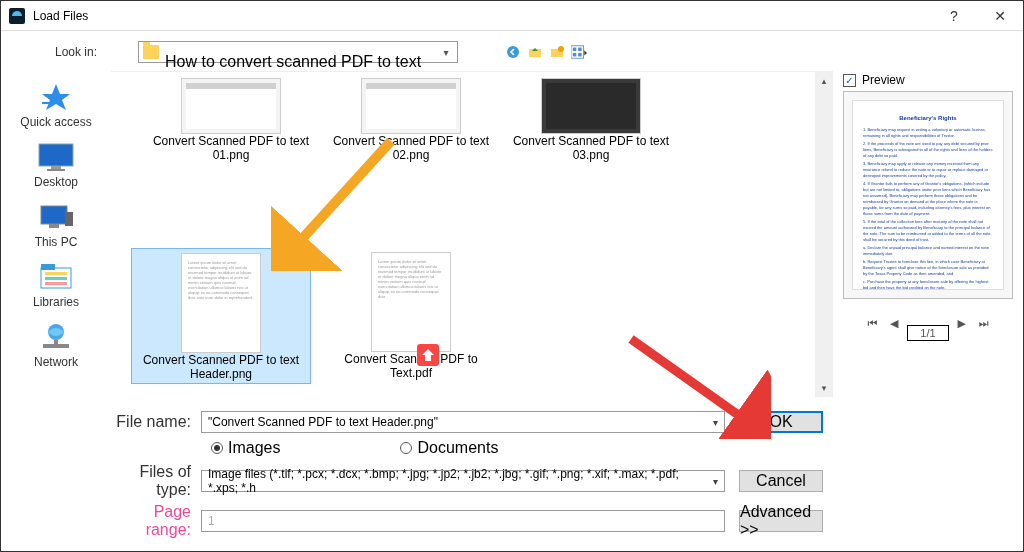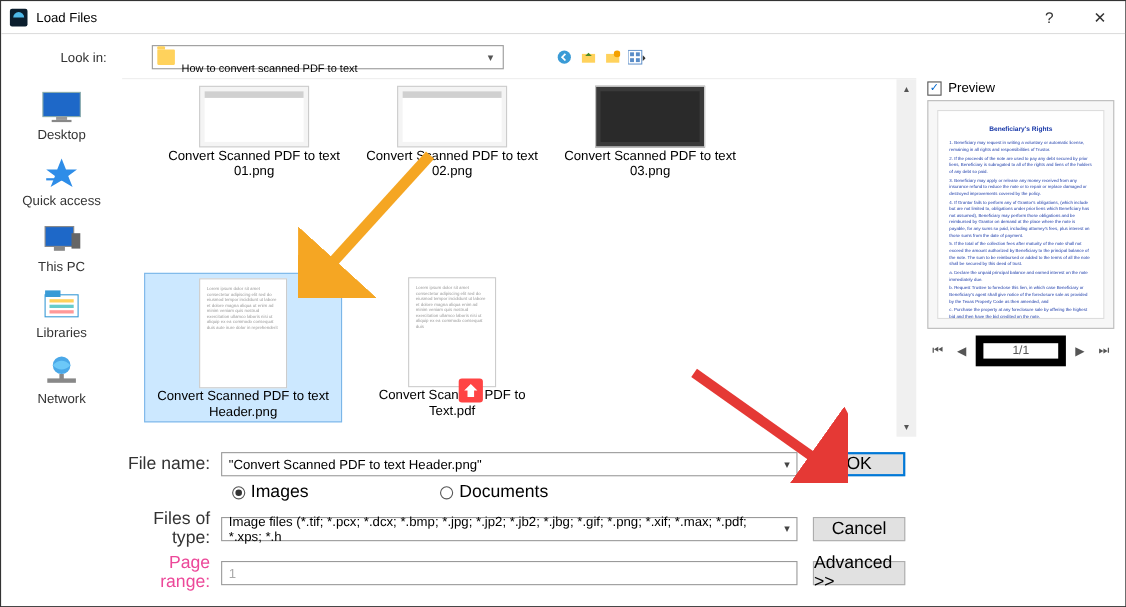--- a/index.html
+++ b/index.html
@@ -10,21 +10,21 @@
 .titlebar .icon svg { fill: #4fb8e8; }
 .titlebar .title { margin-left: 8px; font-size: 12px; }
 .titlebar .win-controls { margin-left: auto; display: flex; }
 .titlebar .win-btn { width: 46px; height: 30px; display: flex; align-items: center; justify-content: center; font-size: 14px; color: #333; }
 
 .toolbar { height: 30px; display: flex; align-items: center; padding: 0 14px; margin-top: 6px; gap: 33px; }
 .toolbar .look-label { width: 90px; text-align: right; font-size: 12px; color: #333; padding-right: 8px; }
 .toolbar .look-input { display: flex; align-items: center; border: 1px solid #999; height: 22px; width: 320px; background: #fff; padding: 0 4px; }
 .toolbar .look-input .folder-ico { width: 16px; height: 14px; background: #ffd25c; border-radius: 1px; margin-right: 6px; position: relative; }
 .toolbar .look-input .folder-ico::before { content:''; position:absolute; top:-3px; left:0; width:7px; height:3px; background:#ffd25c; border-radius:1px 1px 0 0; }
-.toolbar .look-input span { font-size: 10px; flex: 1; margin-top: 20px; }
+.toolbar .look-input span { font-size: 16px; flex: 1; margin-top: 20px; }
 .toolbar .look-input .chev { width: 14px; color: #555; font-size: 10px; text-align:center; }
 .toolbar .nav-icons { display: flex; gap: 6px; margin-left: 14px; align-items:center; }
 .toolbar .nav-icons .ico { width: 16px; height: 16px; display:flex; align-items:center; justify-content:center; }
 
 .main { display: flex; height: 480px; }
 .sidebar { width: 110px; padding: 8px 0; }
 .sidebar .sb-item { display: flex; flex-direction: column; align-items: center; margin: 4px 0 10px; font-size: 12px; color: #333; }
 .sidebar .sb-item .ico { width: 40px; height: 36px; display:flex; align-items:center; justify-content:center; }
 
 .content { flex: 1; display: flex; flex-direction: column; }
@@ -61,21 +61,21 @@
 
 .preview-panel { width: 190px; padding: 6px 10px; }
 .preview-check { display:flex; align-items:center; gap:6px; font-size:12px; margin-bottom:4px; }
 .preview-check .cb { width:13px; height:13px; border:1px solid #555; display:flex; align-items:center; justify-content:center; font-size:10px; color:#0066cc; }
 .preview-box { border:1px solid #bbb; height: 208px; background:#f7f7f7; padding:8px; }
 .preview-page { width:100%; height:100%; background:#fff; border:1px solid #ddd; padding:14px 10px; font-size:4px; line-height:6px; color:#1838a8; overflow:hidden; }
 .preview-page .ptitle { text-align:center; font-weight:bold; color:#1838a8; font-size:6px; margin-bottom:6px; }
 .preview-page .pline { margin-bottom:2px; }
 .preview-nav { display:flex; align-items:center; justify-content:center; gap:4px; margin-top:6px; font-size:11px; color:#555; }
 .preview-nav .navbtn { width:18px; height:18px; display:flex; align-items:center; justify-content:center; }
-.preview-nav .page { border:7px solid #000000; padding:1px 26px; font-size:11px; }
+.preview-nav .page { border:1px solid #000000; padding:1px 12px; font-size:11px;margin-top:20px; }
 
 .arrow-overlay { position:absolute; pointer-events:none; }
 .arrow-orange { left: 270px; top: 130px; width: 140px; height: 140px; }
 .arrow-red { left: 620px; top: 328px; width: 150px; height: 110px; }
 </style>
 </head>
 <body>
 
 <div class="titlebar">
   <div class="icon">
@@ -127,36 +127,36 @@
         </svg>
       </div>
   </div>
 </div>
 
 <div class="main">
 
   <div class="sidebar">
     <div class="sb-item">
       <div class="ico">
+          <svg width="36" height="30" viewBox="0 0 36 30">
+            <path d="M18 2 L22 12 L32 12 L24 18 L28 28 L18 22 L8 28 L12 18 L4 12 L14 12 Z" fill="#2e8de8"></path>
+            <rect x="4" y="20" width="18" height="2" fill="#2e8de8"></rect>
+          </svg>
+        </div>
+      <span>Quick access</span>
+    </div>
+    <div class="sb-item">
+      <div class="ico">
           <svg width="38" height="30" viewBox="0 0 38 30">
             <rect x="2" y="2" width="34" height="22" fill="#1e68c8" stroke="#8aa"></rect>
             <rect x="14" y="24" width="10" height="3" fill="#999"></rect>
             <rect x="10" y="27" width="18" height="2" fill="#888"></rect>
           </svg>
         </div>
       <span>Desktop</span>
-    </div>
-    <div class="sb-item">
-      <div class="ico">
-          <svg width="36" height="30" viewBox="0 0 36 30">
-            <path d="M18 2 L22 12 L32 12 L24 18 L28 28 L18 22 L8 28 L12 18 L4 12 L14 12 Z" fill="#2e8de8"></path>
-            <rect x="4" y="20" width="18" height="2" fill="#2e8de8"></rect>
-          </svg>
-        </div>
-      <span>Quick access</span>
     </div>
     <div class="sb-item">
       <div class="ico">
           <svg width="38" height="30" viewBox="0 0 38 30">
             <rect x="4" y="4" width="26" height="18" fill="#1e68c8" stroke="#888"></rect>
             <rect x="12" y="22" width="10" height="4" fill="#888"></rect>
             <rect x="28" y="10" width="8" height="14" fill="#666"></rect>
           </svg>
         </div>
       <span>This PC</span>

